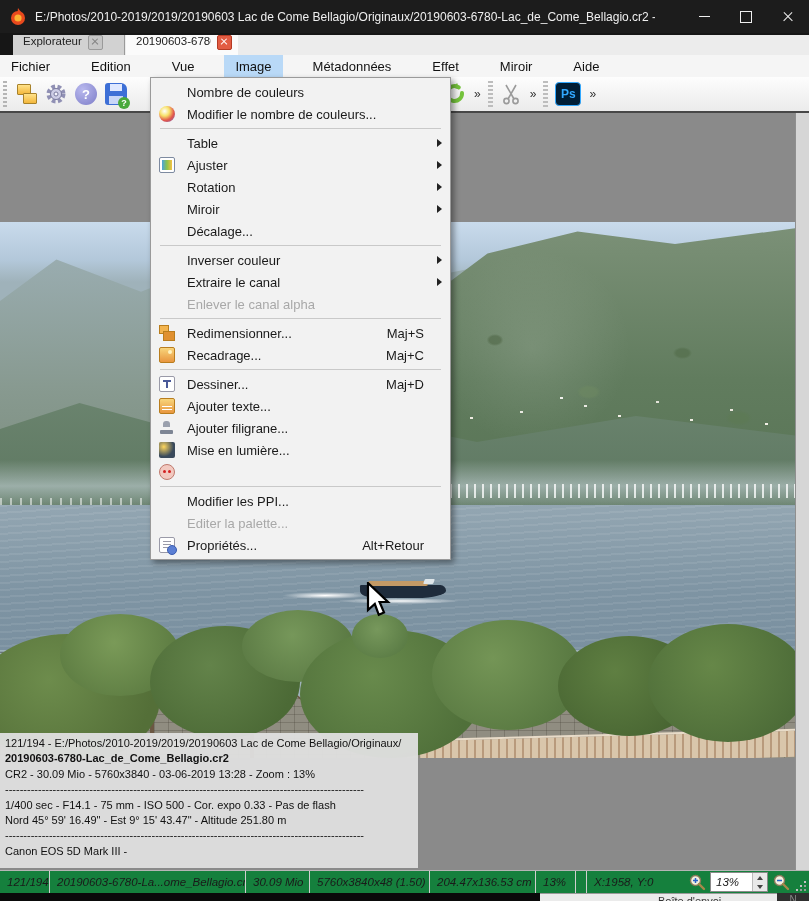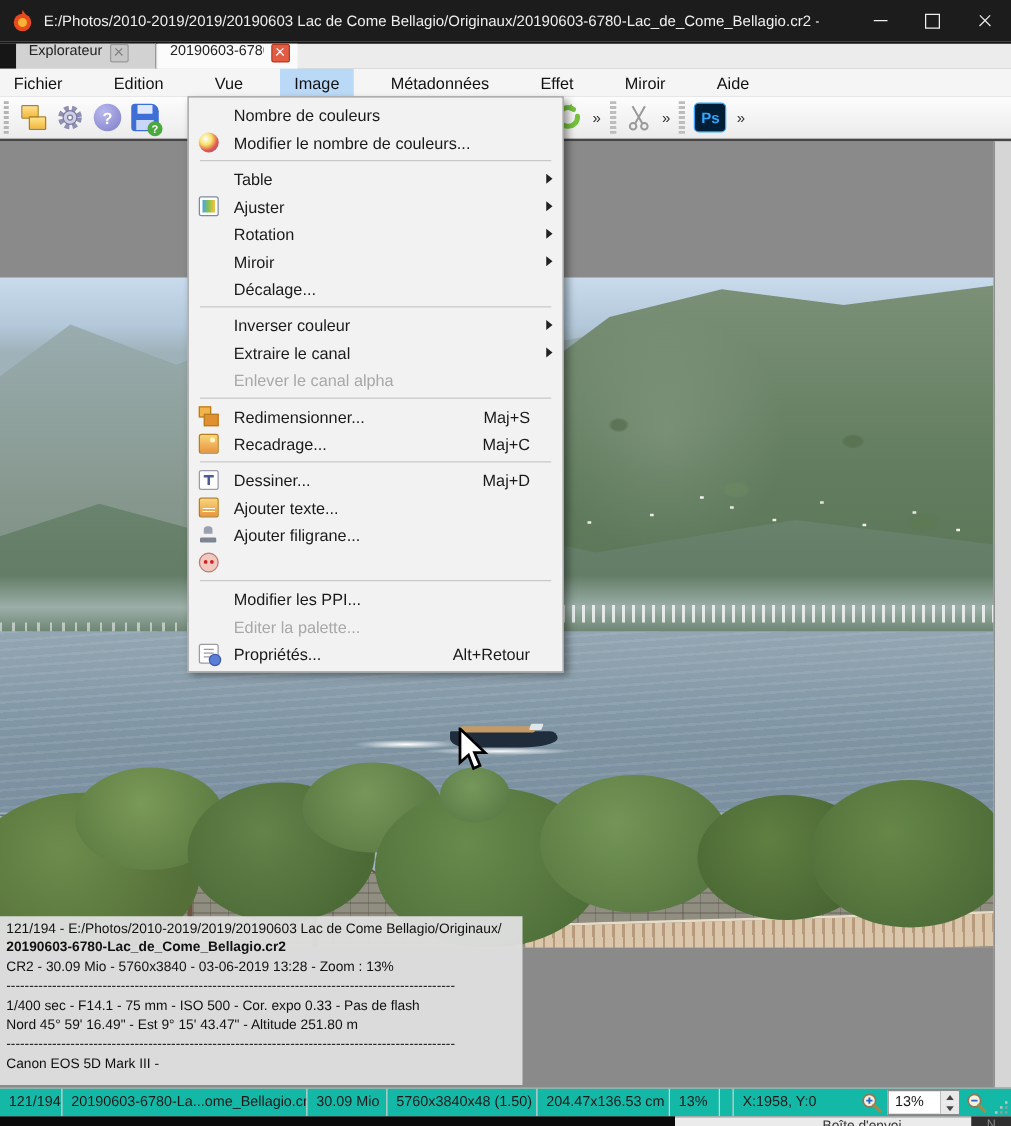--- a/index.html
+++ b/index.html
@@ -170,22 +170,22 @@
   
   .cursor{position:absolute;left:366px;top:582px;z-index:70;}
 
   
   .overlay{position:absolute;left:0;top:733px;width:418px;height:135px;background:rgba(223,223,223,.96);
     font-size:11px;line-height:15.4px;color:#111;padding:3px 5px;box-sizing:border-box;overflow:hidden;white-space:nowrap;z-index:20;}
   .overlay .b{font-weight:bold;}
   .overlay div{height:15.4px;overflow:hidden;}
 
   
-  .statusbar{position:absolute;left:0;top:870px;width:809px;height:23px;background:#14b8a6;border-top:1px solid #b5b5b5;
-    box-sizing:border-box;display:flex;align-items:center;font-size:11.5px;color:#1a1a1a;}
+  .statusbar{position:absolute;left:0;top:870px;width:809px;height:23px;background:#15803d;border-top:1px solid #b5b5b5;
+    box-sizing:border-box;display:flex;align-items:center;font-size:11.5px;color:#1a1a1a;font-style:italic;}
   .sb-cell{height:100%;display:flex;align-items:center;padding:0 7px;border-right:1px solid #cfcfcf;white-space:nowrap;overflow:hidden;box-sizing:border-box;flex:none;}
   .sb-pos{border-left:1px solid #cfcfcf;border-right:none;margin-left:10px;}
   .sb-right{margin-left:auto;display:flex;align-items:center;height:100%;}
   .spin{display:flex;align-items:stretch;height:18px;border:1px solid #8a8a8a;background:#fff;margin:0 4px;}
   .spin .val{width:36px;display:flex;align-items:center;padding-left:5px;font-size:11.5px;}
   .spin .arrows{width:14px;border-left:1px solid #bbb;display:flex;flex-direction:column;}
   .spin .arrows div{flex:1;display:flex;align-items:center;justify-content:center;background:#e9e9e9;}
   .tri-up{width:0;height:0;border-bottom:4px solid #444;border-left:3.5px solid transparent;border-right:3.5px solid transparent;}
   .tri-dn{width:0;height:0;border-top:4px solid #444;border-left:3.5px solid transparent;border-right:3.5px solid transparent;}
   .grip{width:10px;height:10px;margin:8px 3px 0 6px;position:relative;}
@@ -472,20 +472,26 @@
       <span class="mil">Ajouter texte...</span>
     </div>
     <div class="mi">
       <span class="mic">
           <span class="i16 ic-stamp"></span>
         </span>
       <span class="mil">Ajouter filigrane...</span>
     </div>
     <div class="mi">
       <span class="mic">
+          <span class="i16 ic-light"></span>
+        </span>
+      <span class="mil">Mise en lumière...</span>
+    </div>
+    <div class="mi">
+      <span class="mic">
           <span class="i16 ic-redeye"></span>
         </span>
     </div>
     <div class="msep"></div>
     <div class="mi">
       <span class="mic"></span>
       <span class="mil">Modifier les PPI...</span>
     </div>
     <div class="mi disabled">
       <span class="mic"></span>

